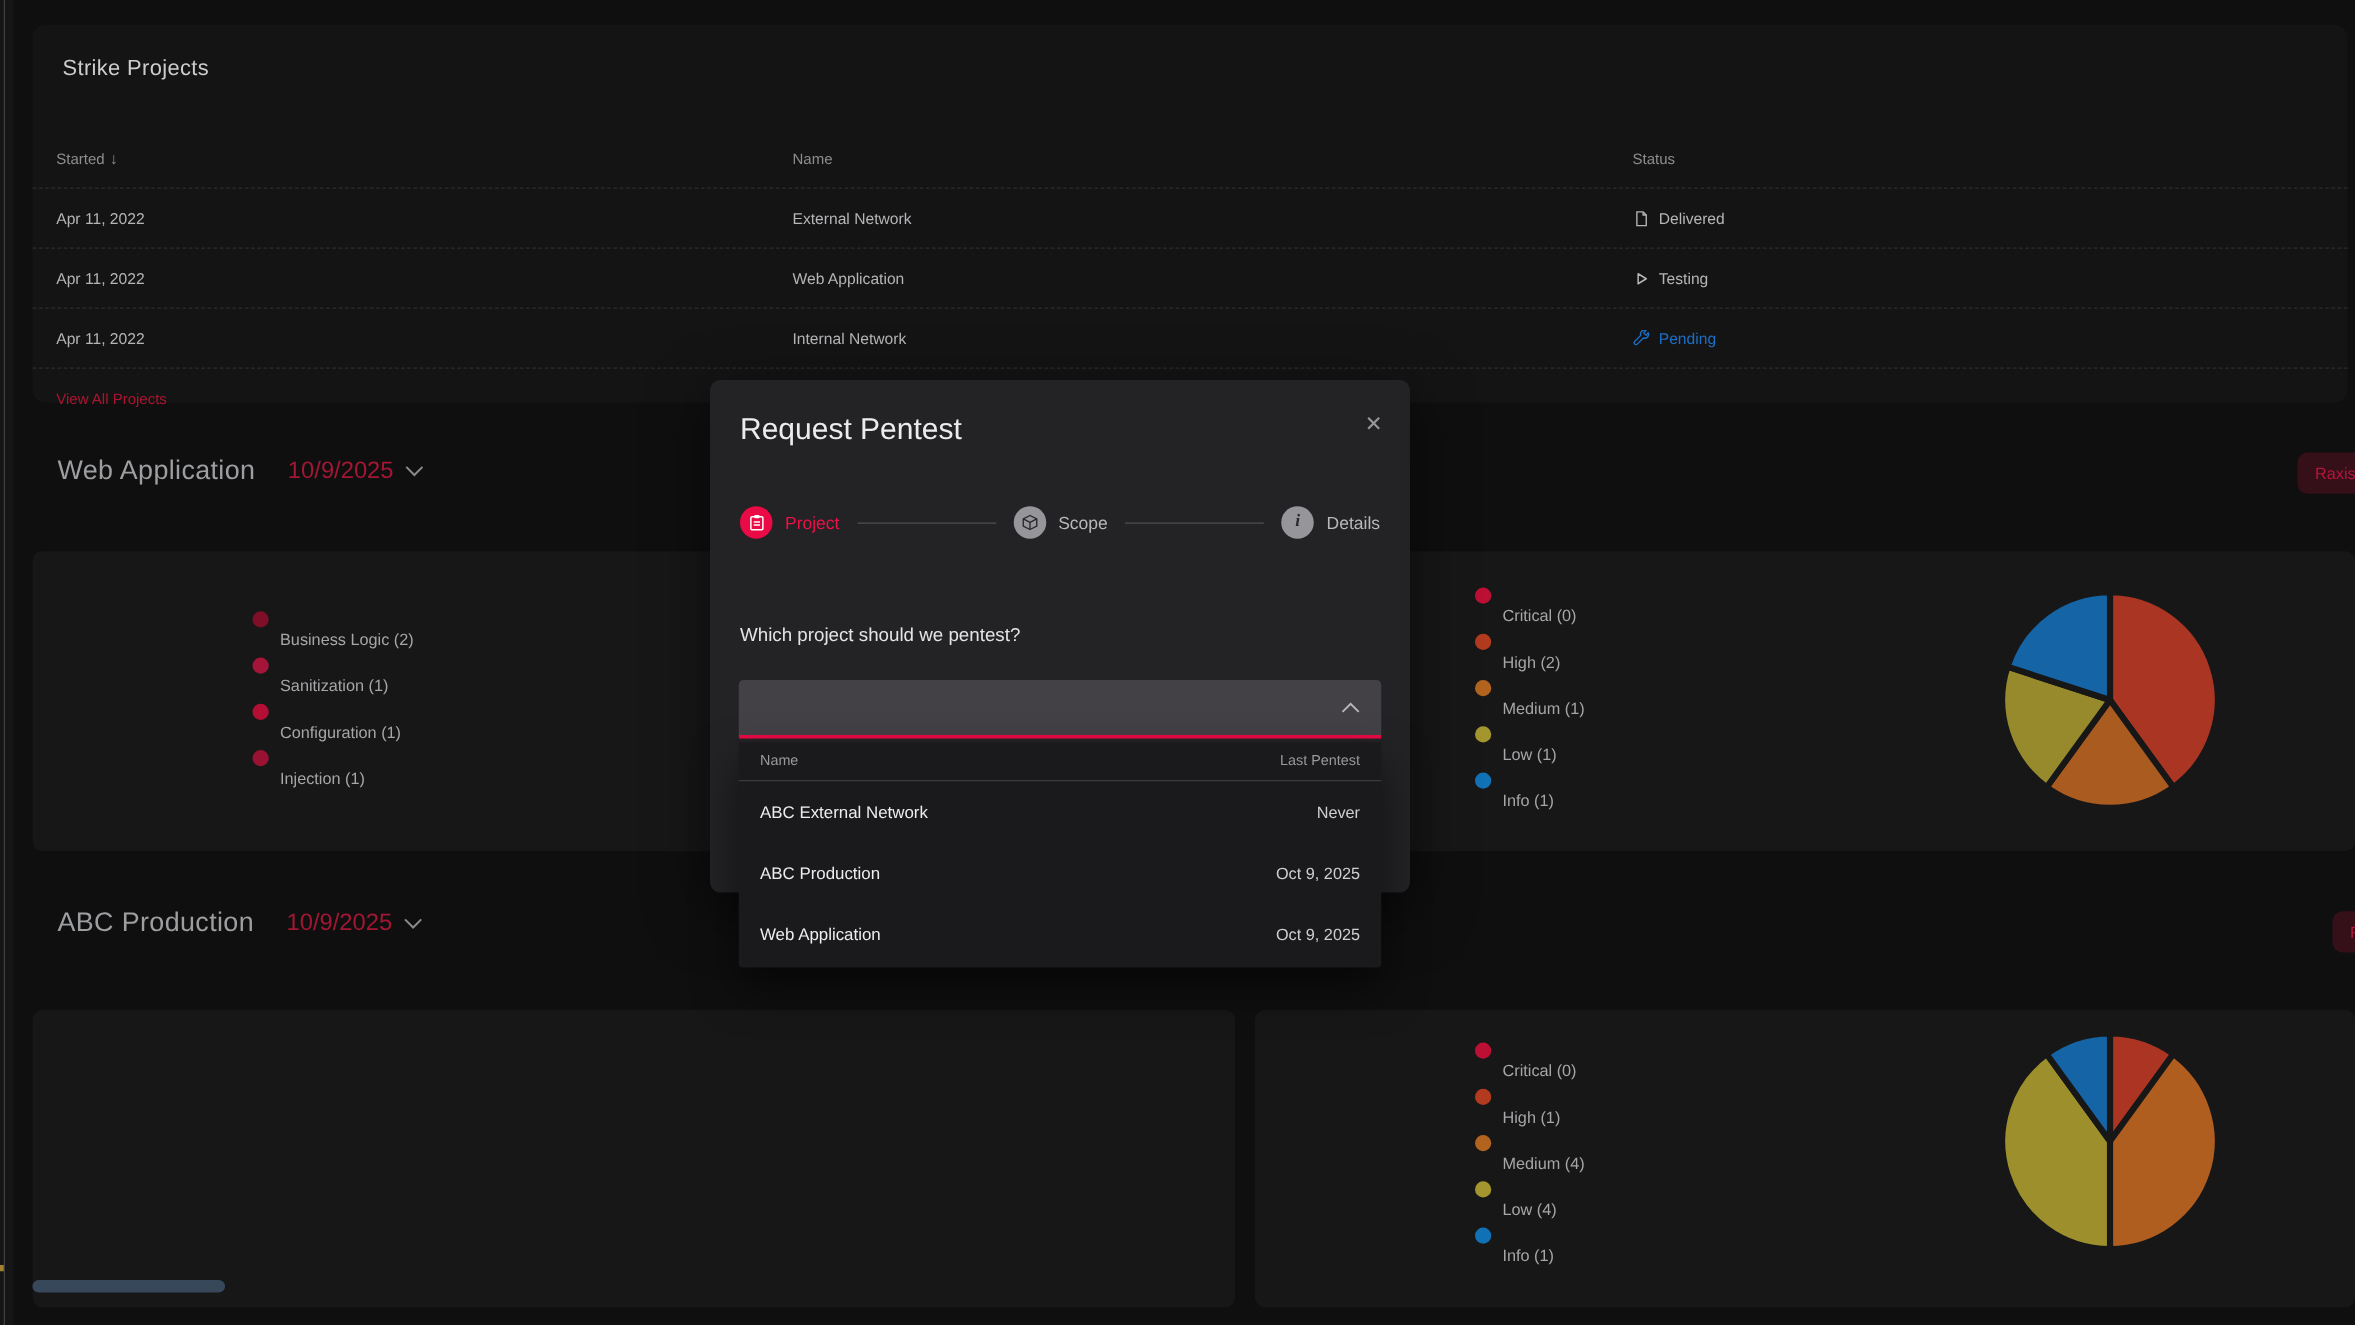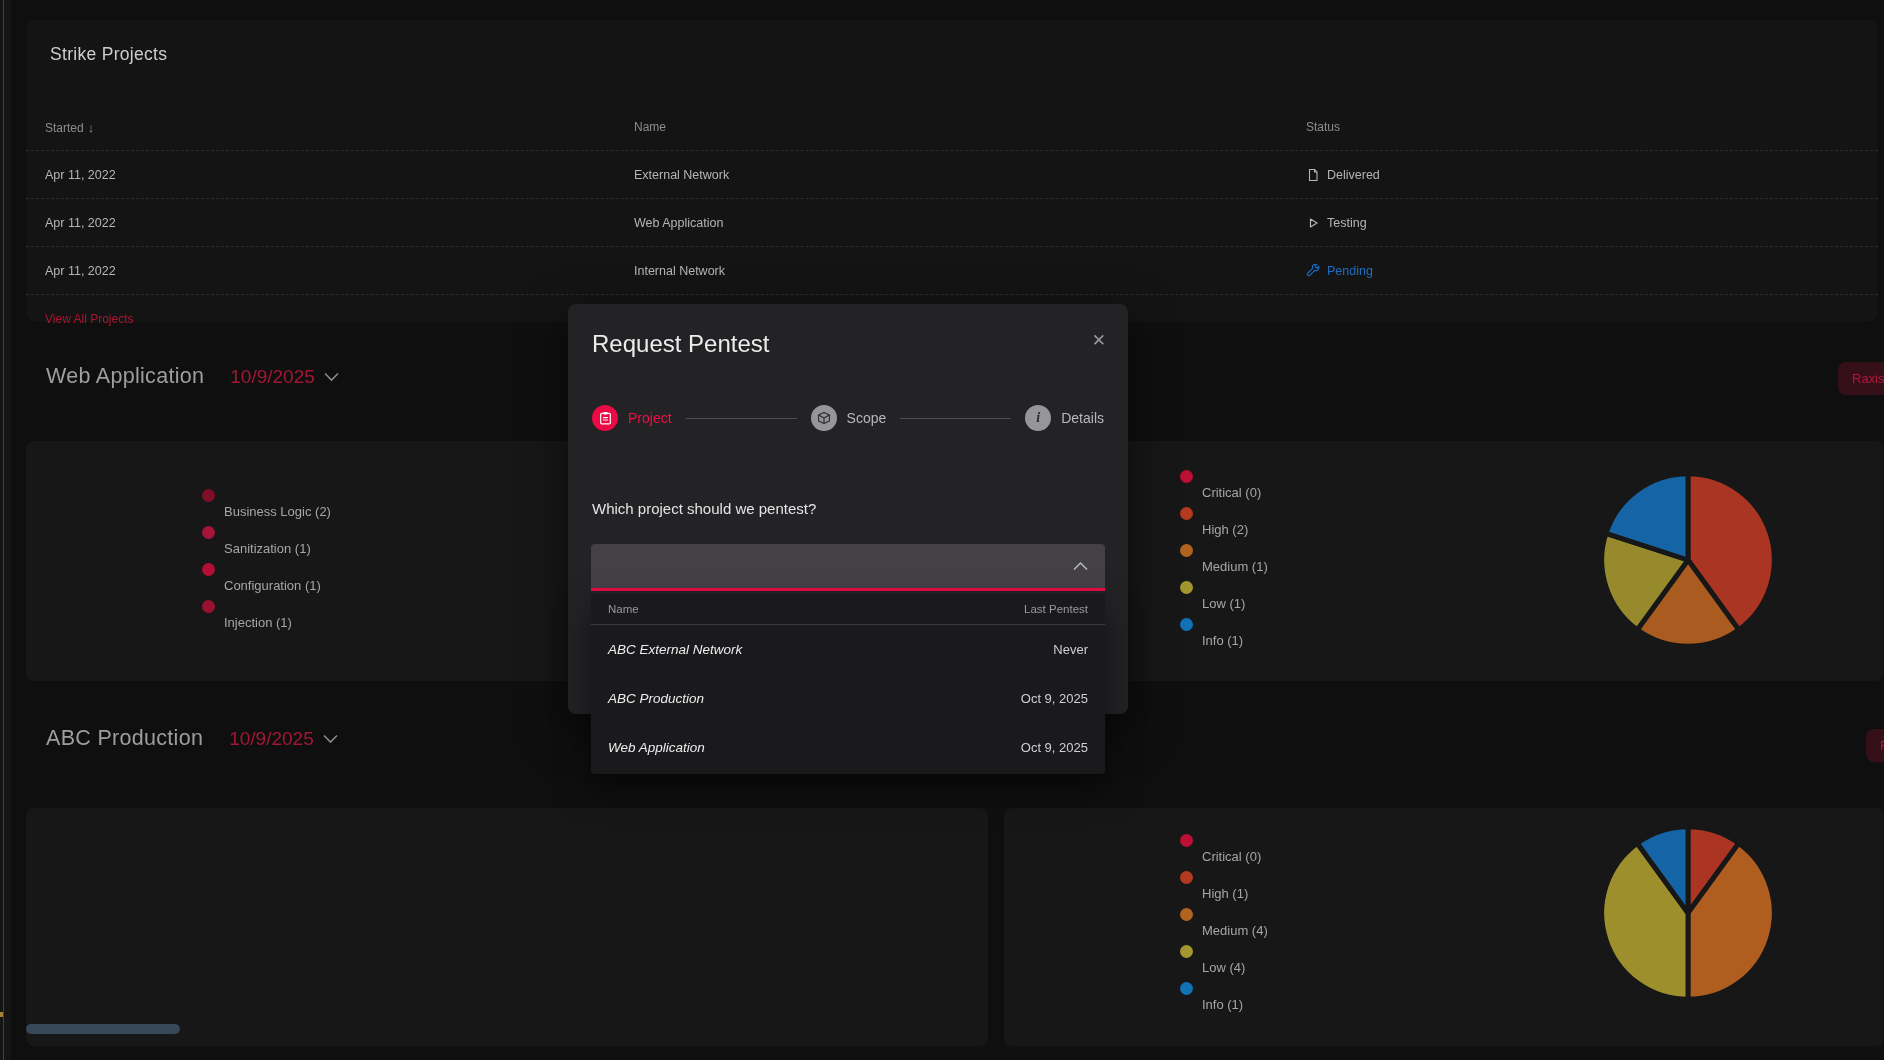--- a/index.html
+++ b/index.html
@@ -86,21 +86,21 @@
             border-radius:4px 4px 0 0; border-bottom:3px solid #ea0a45; cursor:pointer; }
   .select .sel-value { position:absolute; left:14px; top:14px; font-size:14px; color:#e8e8e9; }
   .select .chev { position:absolute; right:16px; top:16px; }
 
   
   .dropdown { position:absolute; left:591px; top:594px; width:514px; height:180px; background:#1a191c;
               z-index:50; box-shadow:0 16px 34px rgba(0,0,0,.5); border-radius:0 0 3px 3px; }
   .dd-head { height:31px; display:flex; align-items:center; justify-content:space-between; padding:0 17px;
              border-bottom:1px solid #3a393c; font-size:11.5px; color:#99999b; }
   .dd-row { height:49px; display:flex; align-items:center; justify-content:space-between; padding:0 17px; cursor:pointer; }
-  .dd-row .dd-name { font-size:13.5px; color:#ededee;font-style:italic; }
+  .dd-row .dd-name { font-size:13.5px; color:#ededee; }
   .dd-row .dd-date { font-size:13px; color:#cfcfd1; }
 
   
   .hscroll { position:absolute; left:26px; top:1024px; width:154px; height:10px; border-radius:5px; background:#37485a; z-index:60; }
 
   svg.icon { display:block; }
 </style>
 </head>
 <body>
 

